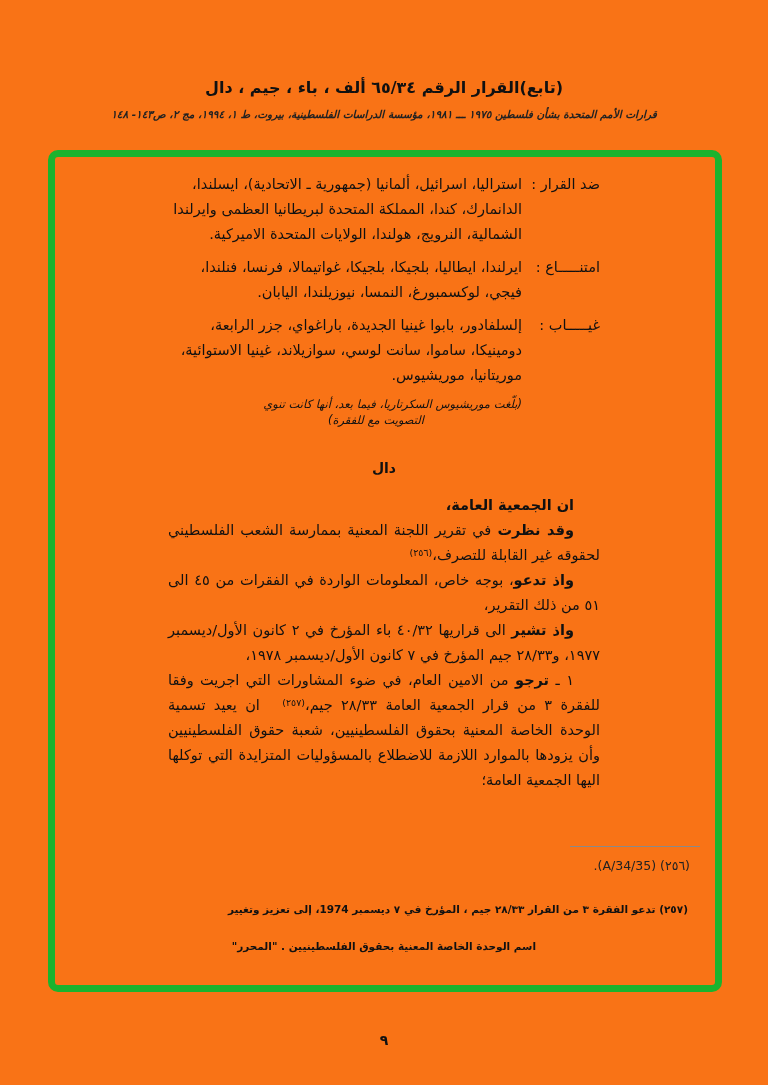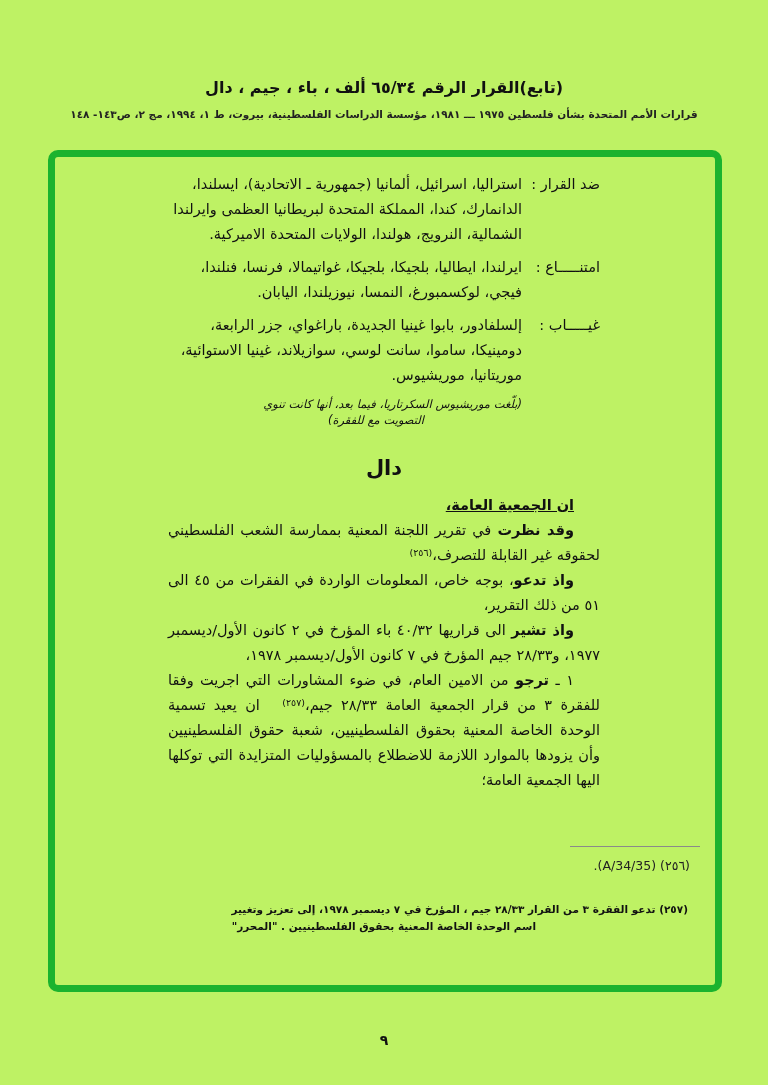--- a/index.html
+++ b/index.html
@@ -1,56 +1,56 @@
 <!DOCTYPE html>
 <html lang="ar"><head>
 <meta charset="utf-8">
 <style>
   html,body{margin:0;padding:0;}
   body{background:#e8e8e8;font-family:"DejaVu Sans",sans-serif;}
-  #page{position:relative;width:768px;height:1085px;background:#bef264;margin:0 auto;overflow:hidden;color:#111;}
+  #page{position:relative;width:768px;height:1085px;background:#f97316;margin:0 auto;overflow:hidden;color:#111;}
 
   
   .hdr-title{position:absolute;top:78px;left:0;width:768px;text-align:center;direction:rtl;
              font-size:16px;font-weight:bold;white-space:nowrap;}
   .hdr-source{position:absolute;top:108px;left:0;width:768px;text-align:center;direction:rtl;
-              font-size:10.5px;font-weight:bold;white-space:nowrap;color:#222;}
+              font-size:10.5px;font-weight:bold;white-space:nowrap;color:#222;font-style:italic;}
 
   
   .annotation{position:absolute;left:48px;top:150px;width:660px;height:828px;
               border:7px solid #1bb32e;border-radius:10px;background:transparent;}
 
   
   .content{position:absolute;top:172px;right:168px;width:432px;direction:rtl;
            font-size:14.5px;line-height:25px;text-align:right;}
 
   .vote-item{position:relative;padding-right:78px;margin-bottom:8px;text-align:right;}
   .vote-label{position:absolute;right:0;top:0;white-space:nowrap;}
   .vote-text{display:block;}
 
   .secretariat-note{font-size:11.5px;line-height:16px;margin:2px 0 6px 0;font-style:italic;}
   .secretariat-note .ln1{padding-right:78px;white-space:nowrap;text-align:right;}
   .secretariat-note .ln2{padding-right:176px;white-space:nowrap;text-align:right;}
 
-  .section-heading{text-align:center;font-weight:bold;font-size:21px;margin:28px 0 12px 0;}
-  .opening-line{font-weight:bold;text-indent:26px;text-decoration:underline;}
+  .section-heading{text-align:center;font-weight:bold;font-size:14px;margin:28px 0 12px 0;}
+  .opening-line{font-weight:bold;text-indent:26px;}
   .para{text-align:justify;text-indent:26px;margin:0;}
   .para b{font-weight:bold;}
   sup.fnref{font-size:9.5px;line-height:0;vertical-align:4px;}
   .gap{display:inline-block;width:14px;}
 
   
   .fn-sep{position:absolute;top:846px;right:68px;width:130px;border-top:1.5px solid #8a8a8a;}
   .fn1{position:absolute;top:855px;right:78px;width:360px;direction:rtl;
        font-size:12.5px;line-height:21px;color:#222;}
   .fn1 .ln{white-space:nowrap;text-align:right;}
   .fn2{position:absolute;top:901px;right:80px;width:360px;direction:rtl;
        font-size:10.5px;font-weight:bold;line-height:17px;color:#111;}
   .fn2 .ln{white-space:nowrap;text-align:right;}
-  .fn2 .ln2{padding-right:152px;}
+  .fn2 .ln2{padding-right:152px;margin-top:20px;}
 
   .page-number{position:absolute;top:1032px;left:0;width:768px;text-align:center;
                font-size:14px;font-weight:bold;}
 </style>
 </head>
 <body>
 
 <div id="page">
 
   <div class="hdr-title">(تابع)القرار الرقم ٦٥/٣٤ ألف ، باء ، جيم ، دال</div>
@@ -94,19 +94,19 @@
 
   </div>
 
   <div class="fn-sep"></div>
 
   <div class="fn1">
     <div class="ln">(٢٥٦) (A/34/35).</div>
   </div>
 
   <div class="fn2">
-    <div class="ln">(٢٥٧) تدعو الفقرة ٣ من القرار ٢٨/٣٣ جيم ، المؤرخ في ٧ ديسمبر ١٩٧٨، إلى تعزيز وتغيير</div>
+    <div class="ln">(٢٥٧) تدعو الفقرة ٣ من القرار ٢٨/٣٣ جيم ، المؤرخ في ٧ ديسمبر 1974، إلى تعزيز وتغيير</div>
     <div class="ln ln2">اسم الوحدة الخاصة المعنية بحقوق الفلسطينيين . "المحرر"</div>
   </div>
 
   <div class="page-number">٩</div>
 
 </div>
 
 </body></html>

